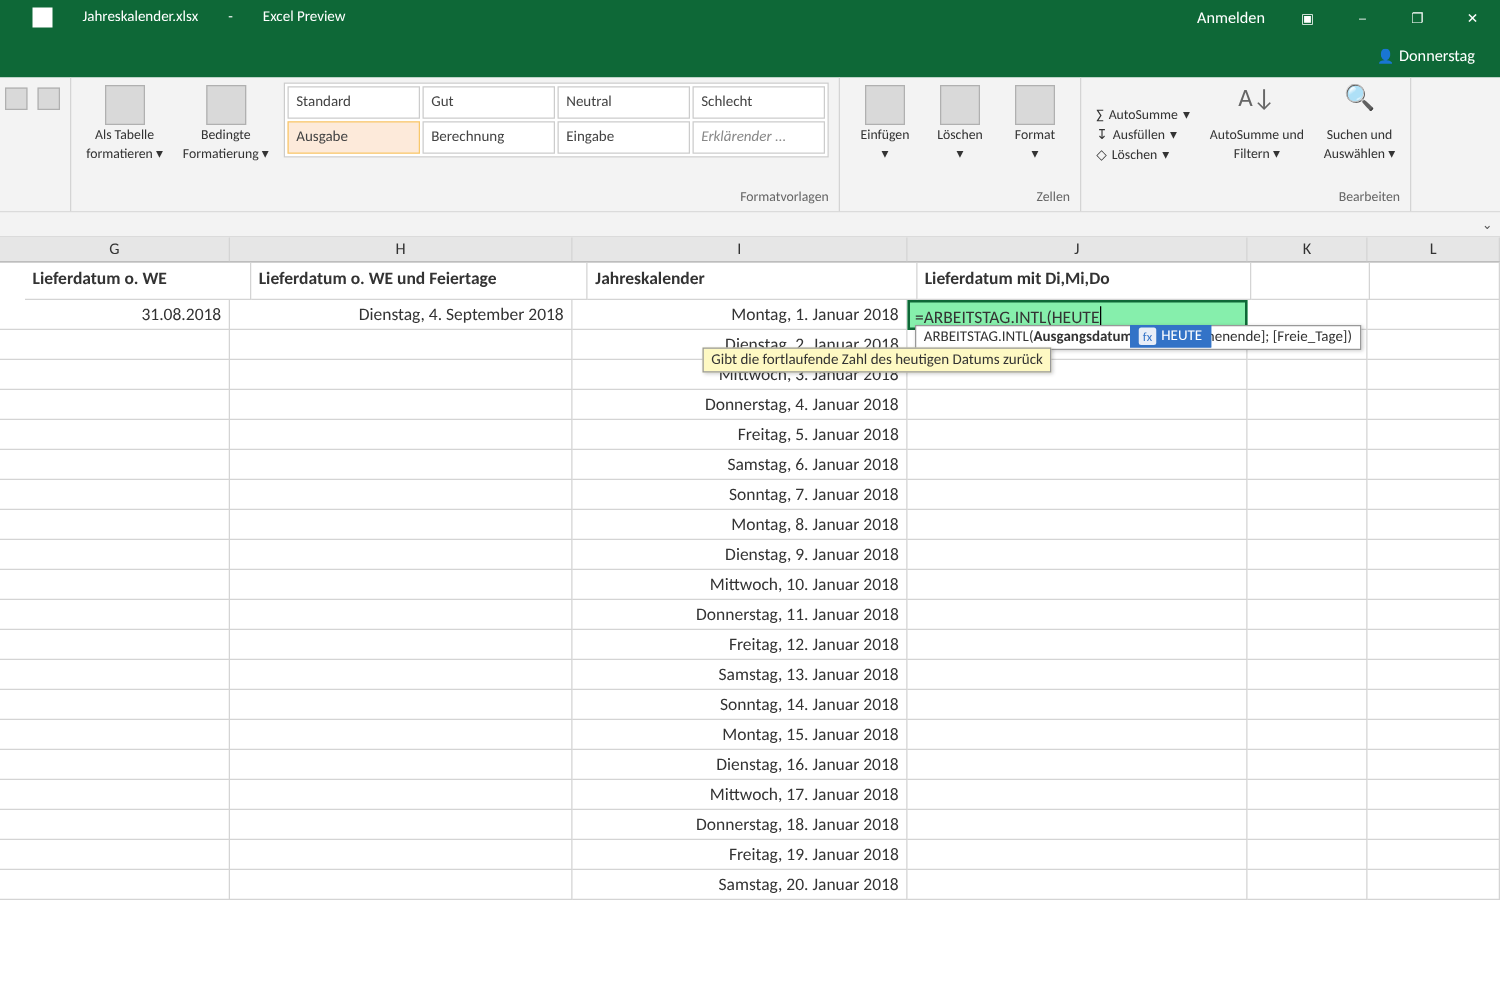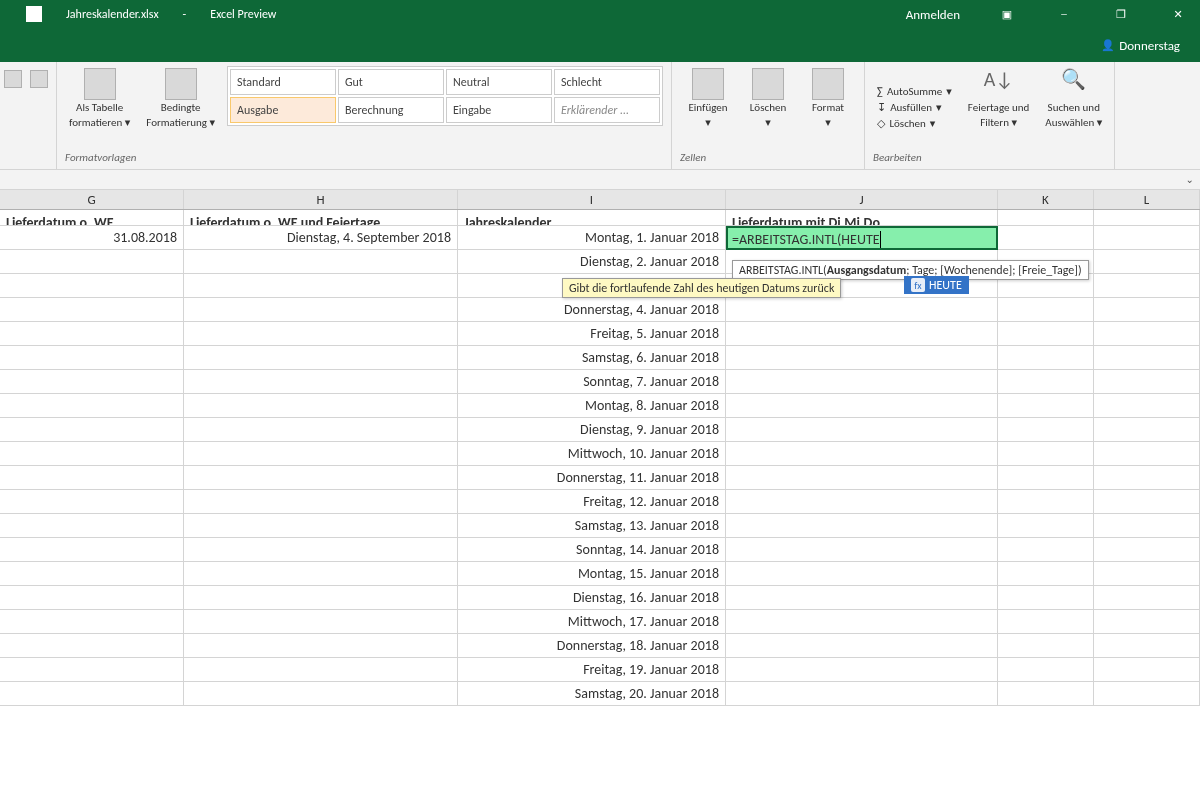--- a/index.html
+++ b/index.html
@@ -1,44 +1,44 @@
 <!DOCTYPE html>
 <html><head>
 <meta charset="utf-8">
 <style>
   * { margin: 0; padding: 0; box-sizing: border-box; }
   body { font-family: "Segoe UI", Calibri, sans-serif; width: 1200px; height: 800px; overflow: hidden; background: #fff; font-size: 13px; color: #333; }
   .titlebar { background: #0e6837; height: 28px; display: flex; align-items: center; color: #fff; font-size: 12px; }
   .titlebar-left { margin-left: 26px; display: flex; align-items: center; gap: 24px; }
-  .titlebar-right { margin-left: auto; display: flex; align-items: center; gap: 13px; }
+  .titlebar-right { margin-left: auto; display: flex; align-items: center; gap: 0; }
   .titlebar-right .winbtn { width: 44px; height: 28px; display: flex; align-items: center; justify-content: center; cursor: default; font-size: 11px; }
   .titlebar-right .anmelden { padding: 0 12px; font-size: 13px; }
   .fileicon { width: 16px; height: 16px; background: #fff; display: inline-block; position: relative; }
   .ribbonarea { background: #0e6837; height: 34px; display: flex; justify-content: flex-end; padding-right: 20px; align-items: center; }
   .sharebtn { color: #fff; font-size: 13px; display: flex; align-items: center; gap: 4px; }
   .ribbon { background: #f3f3f3; border-bottom: 1px solid #d4d4d4; height: 108px; display: flex; }
   .ribgroup { border-right: 1px solid #d4d4d4; padding: 4px 8px 0 8px; display: flex; flex-direction: column; height: 100%; }
-  .ribgroup-label { font-size: 11px; color: #666; text-align: left; margin-top: auto; padding: 3px 0 5px 0; font-style: italic; }
+  .ribgroup-label { font-size: 11px; color: #666; text-align: right; margin-top: auto; padding: 3px 0 5px 0; }
   .ribgroup-body { display: flex; gap: 2px; flex: 1; align-items: flex-start; }
   .ribbtn-big { display: flex; flex-direction: column; align-items: center; gap: 2px; padding: 2px 4px; font-size: 11px; text-align: center; min-width: 56px; line-height: 1.15; }
   .ribico-big { width: 32px; height: 32px; background: #d9d9d9; border: 1px solid #b0b0b0; }
   .styles-gallery { display: grid; grid-template-columns: repeat(4, 106px); grid-template-rows: 26px 26px; gap: 2px; background: #fff; border: 1px solid #ccc; padding: 2px; }
   .style-cell { border: 1px solid #ccc; display: flex; align-items: center; padding-left: 6px; font-size: 12px; color: #444; }
   .style-cell.selected { border: 1px solid #f9c86b; background: #fdeada; }
   .style-cell.dim { color: #888; font-style: italic; }
   .smallctl { display: flex; flex-direction: column; gap: 1px; justify-content: center; font-size: 11px; }
   .smallctl-item { display: flex; align-items: center; gap: 4px; padding: 1px 4px; white-space: nowrap; }
   .stub { background: #f3f3f3; border-bottom: 1px solid #d4d4d4; height: 20px; display:flex; justify-content:flex-end; padding-right:6px; align-items:center;}
   .stub-chev { font-size:10px; color:#555; }
   .colhdr-row { display: flex; height: 20px; background: #e6e6e6; border-bottom: 1px solid #b0b0b0; }
   .colhdr { border-right: 1px solid #d4d4d4; text-align: center; font-size: 13px; color: #333; line-height: 20px; }
   .cg { width: 184px; } .ch { width: 274px; } .ci { width: 268px; } .cj { width: 272px; } .ck { width: 96px; } .cl { width: 106px; }
   .grid { }
   .grow { display: flex; height: 24px; }
-  .grow.header { font-weight: bold; height: 16px; line-height:26px; }
+  .grow.header { font-weight: bold; height: 30px; line-height:26px;padding-left:20px; }
   .gcell { border-right: 1px solid #d4d4d4; border-bottom: 1px solid #d4d4d4; padding: 0 6px; font-size: 14px; line-height: 24px; white-space: nowrap; overflow: hidden; }
   .right { text-align: right; }
   .grow.header .gcell { line-height: 26px; }
   .editcell { position: relative; border: 2px solid #0e6837; padding: 0 4px; background: #86efac; }
   .formula-tip { position: absolute; z-index: 50; background: #fff; border: 1px solid #999; box-shadow: 1px 1px 3px rgba(0,0,0,0.2); padding: 2px 6px; font-size: 12px; white-space: nowrap; }
   .date-tip { position: absolute; z-index: 51; background: #fef9c3; border: 1px solid #999; box-shadow: 1px 1px 3px rgba(0,0,0,0.2); padding: 2px 6px; font-size: 12px; color:#333;}
   .autocomplete { position: absolute; z-index: 52; border: 1px solid #3373c7; background: #3373c7; color: #fff; padding: 1px 6px; font-size: 12px; display: flex; align-items: center; gap: 4px; }
   .fxico { width: 14px; height: 14px; background:#e8eef8; color:#3373c7; border-radius:2px; font-size:10px; display:inline-flex; align-items:center; justify-content:center;}
   .micro { width:18px; height:18px; background:#d9d9d9; border:1px solid #b0b0b0; display:inline-block;}
   .stack-small { display:flex; flex-direction:column; gap:2px; font-size:11px; }
@@ -129,21 +129,21 @@
   </div>
   <div class="ribgroup">
     <div class="ribgroup-body" style="gap:8px; align-items:stretch;">
       <div class="smallctl">
         <div class="smallctl-item">∑ <span>AutoSumme</span> ▾</div>
         <div class="smallctl-item">↧ <span>Ausfüllen</span> ▾</div>
         <div class="smallctl-item">◇ <span>Löschen</span> ▾</div>
       </div>
       <div class="ribbtn-big">
         <div class="ribico-big" style="background:transparent;border:none;font-size:20px;color:#666;">A↓</div>
-        <span>Feiertage und</span>
+        <span>AutoSumme und</span>
         <span><span>Filtern</span> ▾</span>
       </div>
       <div class="ribbtn-big">
         <div class="ribico-big" style="background:transparent;border:none;font-size:20px;color:#666;">🔍</div>
         <span>Suchen und</span>
         <span><span>Auswählen</span> ▾</span>
       </div>
     </div>
     <div class="ribgroup-label">Bearbeiten</div>
   </div>
@@ -178,21 +178,21 @@
     <div class="gcell ci right">Montag, 1. Januar 2018</div>
     <div class="gcell cj editcell"><span>=ARBEITSTAG.INTL(HEUTE</span><span style="border-left:1px solid #000;"></span></div>
     <div class="gcell ck"></div>
     <div class="gcell cl"></div>
   </div>
 
   <div class="formula-tip" style="left:732px; top:50px;">
      <span>ARBEITSTAG.INTL(</span><b>Ausgangsdatum</b><span>; Tage; [Wochenende]; [Freie_Tage])</span>
   </div>
   <div class="date-tip" style="left:562px; top:68px;">Gibt die fortlaufende Zahl des heutigen Datums zurück</div>
-  <div class="autocomplete" style="left:904px; top:66px;">
+  <div class="autocomplete" style="left:904px; top:50px;">
     <span class="fxico">fx</span>
     <span>HEUTE</span>
   </div>
 
   <div id="date-rows">
       <div class="grow">
         <div class="gcell cg"></div>
         <div class="gcell ch"></div>
         <div class="gcell ci right">Dienstag, 2. Januar 2018</div>
         <div class="gcell cj"></div>

